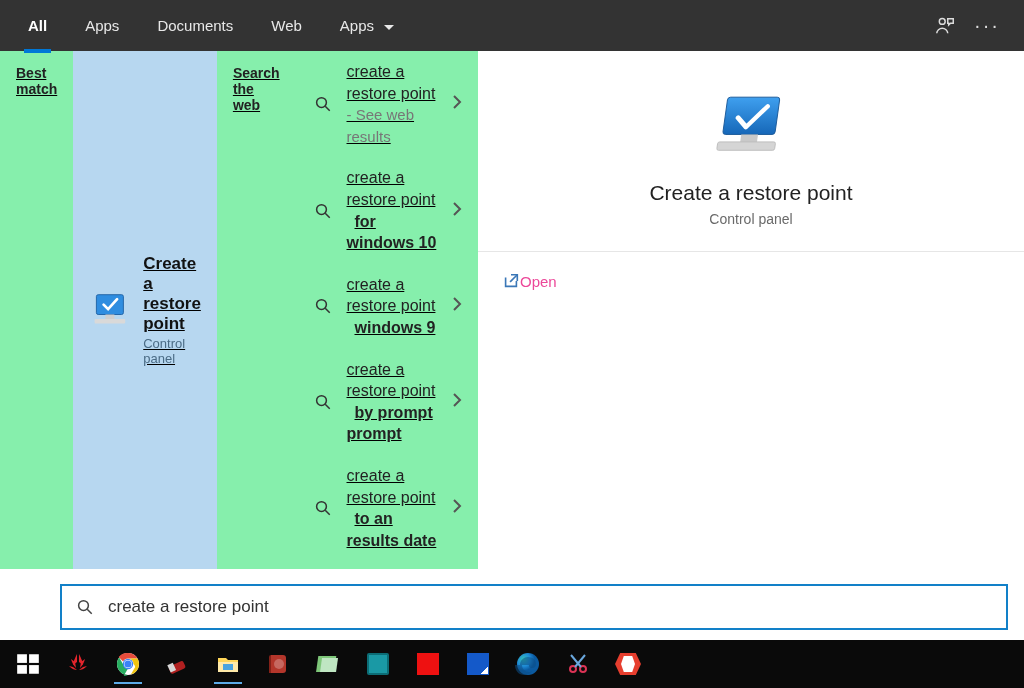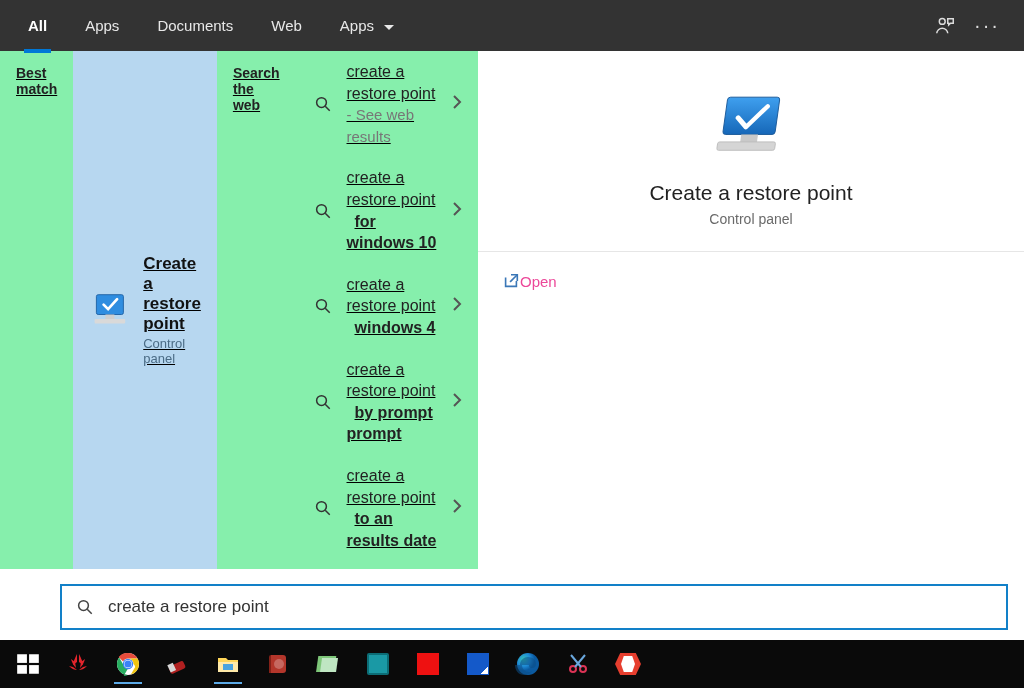--- a/index.html
+++ b/index.html
@@ -305,21 +305,21 @@
       </div>
 
       <div class="result">
         <div class="res-icon">
           <svg viewBox="0 0 24 24" fill="none" stroke="#333" stroke-width="2">
               <circle cx="10" cy="10" r="6.5"></circle>
               <line x1="15" y1="15" x2="21" y2="21"></line>
             </svg>
         </div>
         <div class="res-text">
-          <span class="normal">create a restore point </span><span class="bold">windows 4</span><span class="suffix"></span>
+          <span class="normal">create a restore point </span><span class="bold">windows 9</span><span class="suffix"></span>
         </div>
         <div class="chev">
           <svg viewBox="0 0 10 16" fill="none" stroke="#555" stroke-width="2">
               <path d="M2 2l6 6-6 6"></path>
             </svg>
         </div>
       </div>
 
       <div class="result">
         <div class="res-icon">

